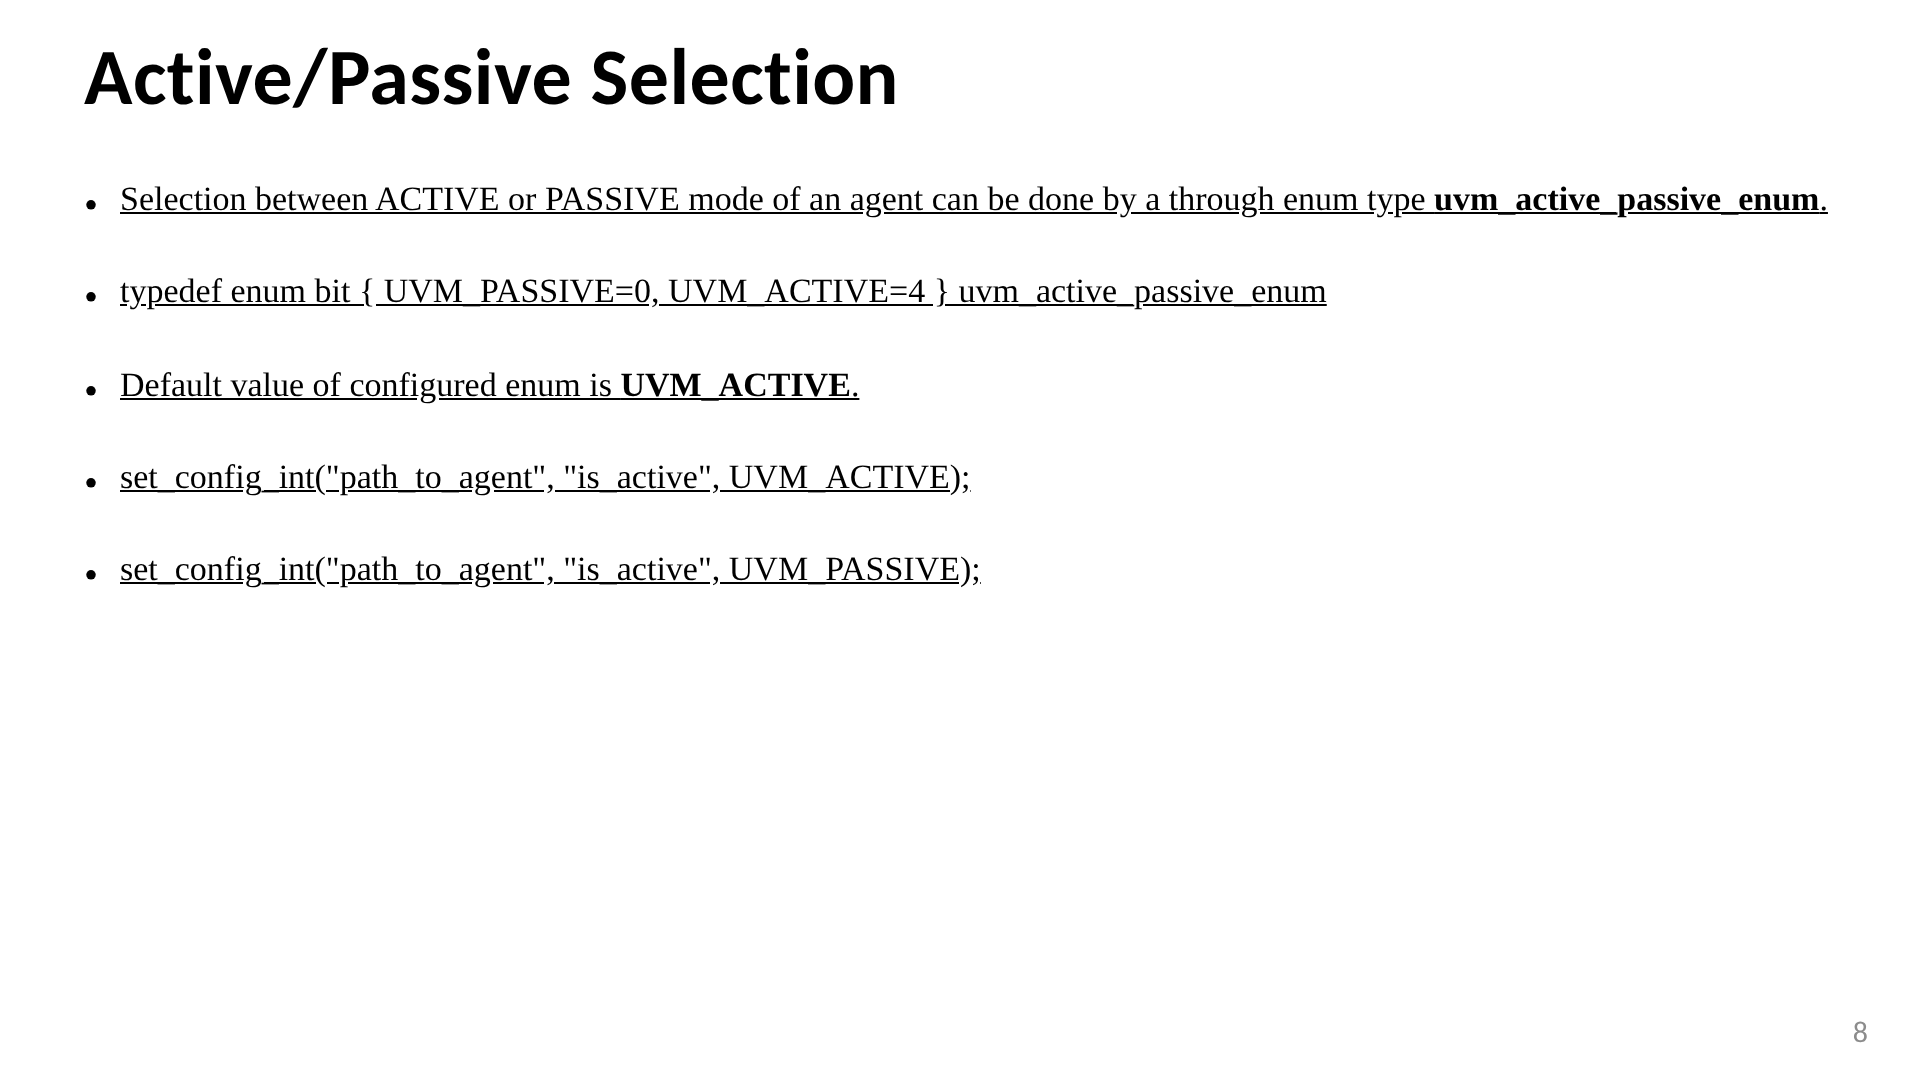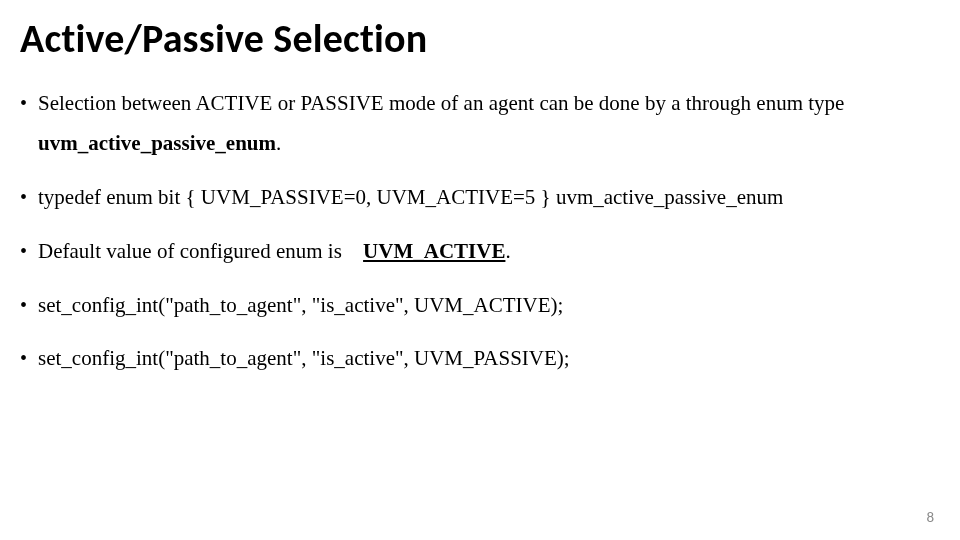--- a/index.html
+++ b/index.html
@@ -10,72 +10,73 @@
     background: #fff;
     font-family: "Times New Roman", Times, serif;
     color: #000;
     overflow: hidden;
   }
   .slide {
     position: relative;
     width: 960px;
     height: 540px;
     box-sizing: border-box;
-    padding: 18px 34px 0 20px;
+    padding: 18px 34px 0 42px;
   }
   .title {
     font-family: "Segoe UI", "Calibri", Arial, sans-serif;
     font-size: 40px;
     font-weight: 700;
     letter-spacing: 0.2px;
     margin: 0 0 24px 0;
     line-height: 1.05;
   }
   ul.bullets {
     list-style: none;
     margin: 0;
     padding: 0;
   }
   ul.bullets > li {
     position: relative;
-    font-size: 21px;
+    font-size: 17px;
     line-height: 1.9;
     padding-left: 18px;
     margin-bottom: 14px;
+    text-decoration: underline;
   }
   ul.bullets > li::before {
     content: "•";
     position: absolute;
     left: 0;
     top: 0;
     font-size: 20px;
   }
   .b { font-weight: 700; }
-  .u { text-decoration: underline; margin-left: 16px; }
+  .u { text-decoration: underline; }
   .pagenum {
     position: absolute;
     right: 26px;
     bottom: 14px;
     font-family: "Calibri", Arial, sans-serif;
     font-size: 15px;
     color: #8c8c8c;
   }
 </style>
 </head>
 <body>
 
 <div class="slide">
   <h1 class="title">Active/Passive Selection</h1>
 
   <ul class="bullets">
     <li>
       <span>Selection between ACTIVE or PASSIVE mode of an agent can be done by a through enum type </span><span class="b">uvm_active_passive_enum</span><span>.</span>
     </li>
     <li>
-      <span>typedef enum bit { UVM_PASSIVE=0, UVM_ACTIVE=5 } uvm_active_passive_enum</span>
+      <span>typedef enum bit { UVM_PASSIVE=0, UVM_ACTIVE=4 } uvm_active_passive_enum</span>
     </li>
     <li>
       <span>Default value of configured enum is </span><span class="b u">UVM_ACTIVE</span><span>.</span>
     </li>
     <li>
       <span>set_config_int("path_to_agent", "is_active", UVM_ACTIVE);</span>
     </li>
     <li>
       <span>set_config_int("path_to_agent", "is_active", UVM_PASSIVE);</span>
     </li>

